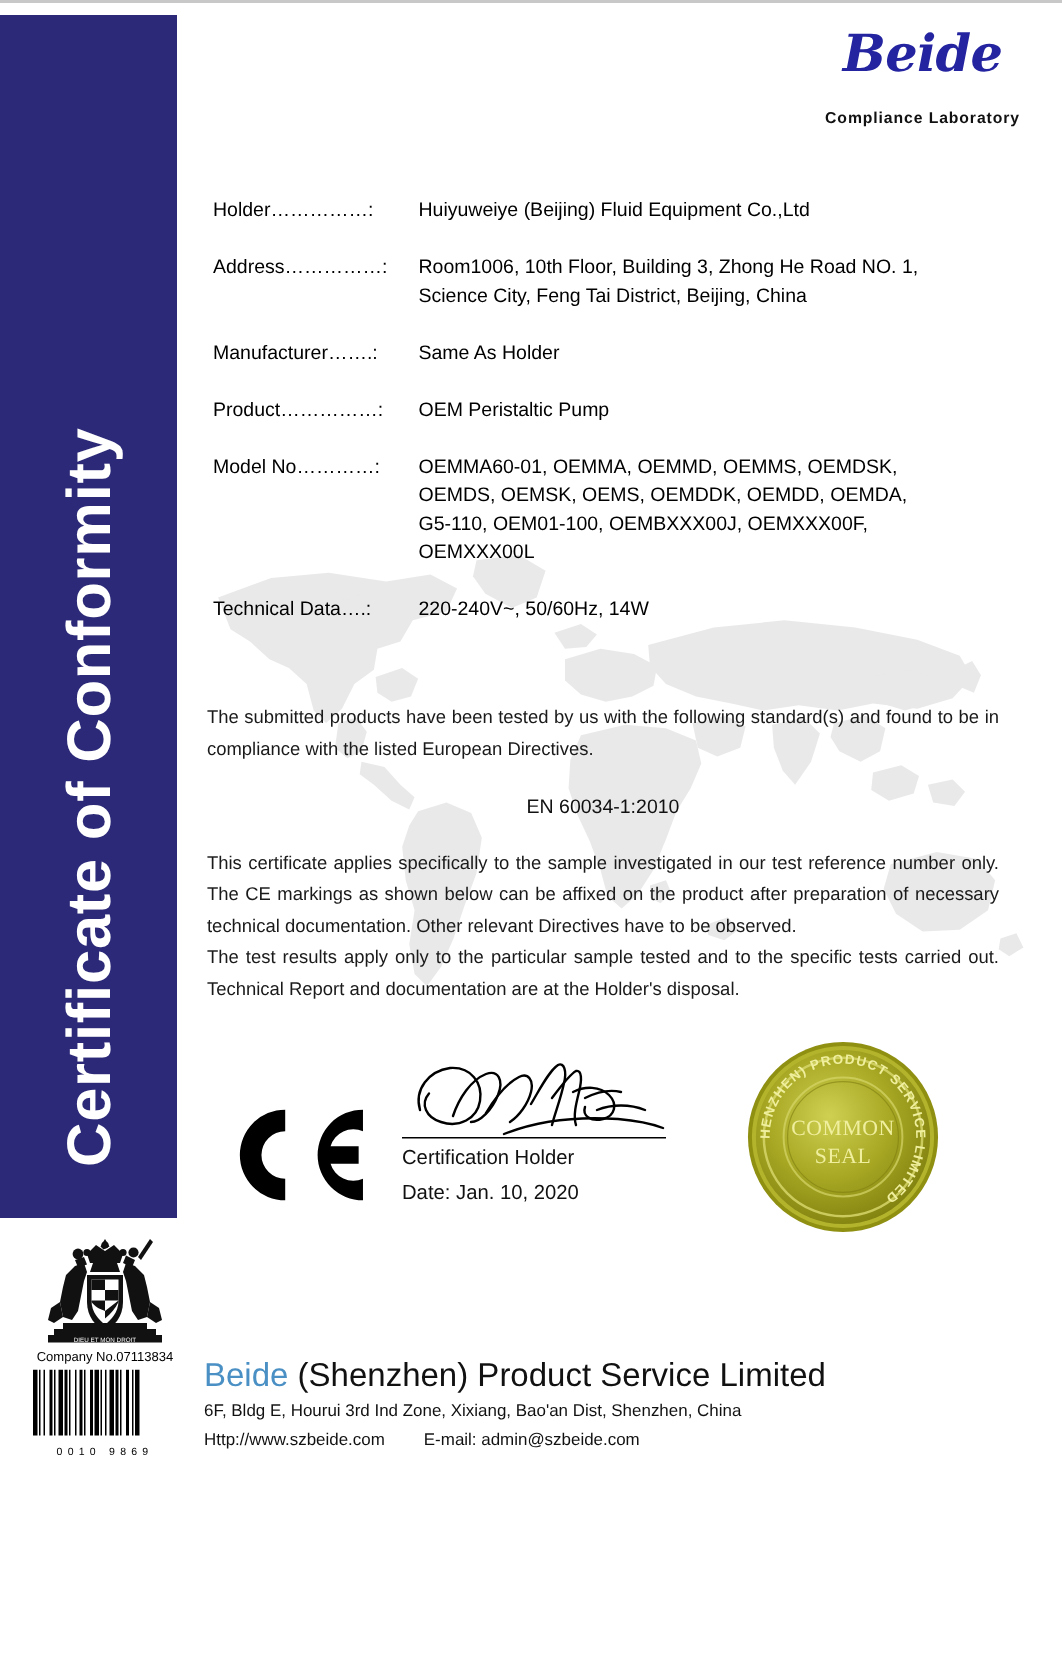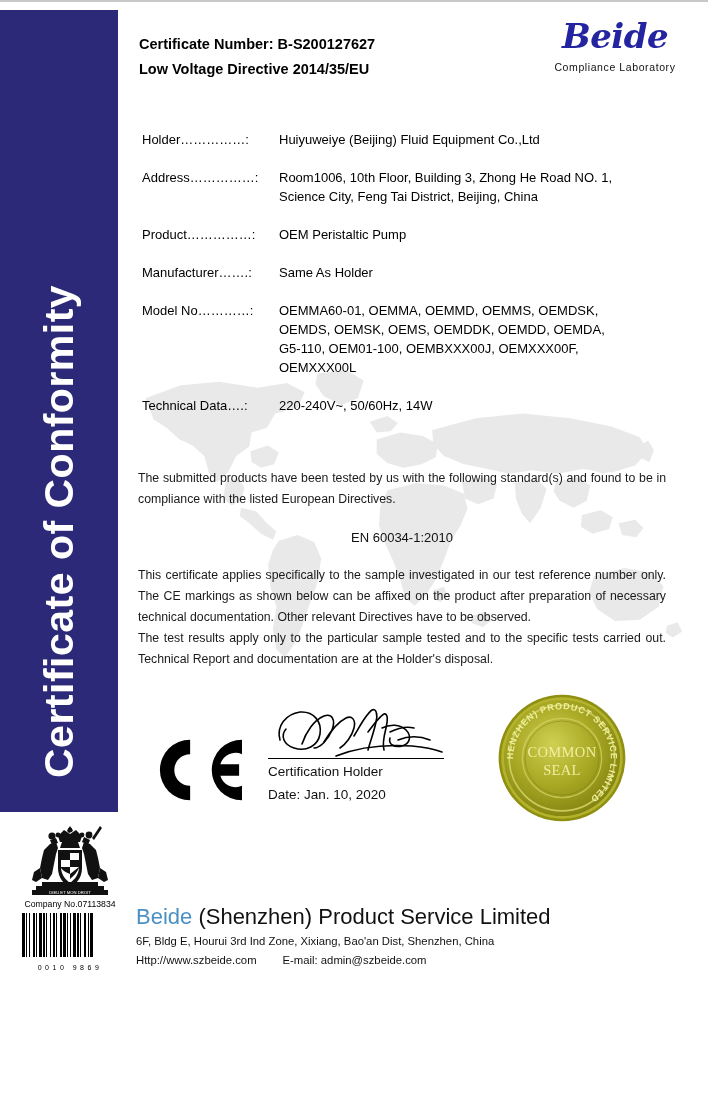--- a/index.html
+++ b/index.html
@@ -99,24 +99,24 @@
     font-family: "DejaVu Serif", serif;
     font-style: italic;
     font-weight: bold;
     font-size: 34px;
     color: #2424a0;
     line-height: 36px;
     letter-spacing: -0.5px;
   }
   #brand-sub {
     font-size: 10.5px;
-    font-weight: normal;
+    font-weight: bold;
     color: #111;
     letter-spacing: 0.6px;
-    margin-top: 7px;
+    margin-top: 19px;
   }
 
   
   #fields {
     position: absolute;
     left: 24px;
     top: 128px;
     width: 545px;
   }
   .field-row {
@@ -288,24 +288,20 @@
       <path d="M190 60 L214 54 L222 66 L204 74 Z"></path>
     </g>
   </svg>
 
   <div id="side-band">
     <div id="side-band-text">Certificate of Conformity</div>
   </div>
 
   <div id="content">
 
-    <div id="header">
-      <div class="hdr-line">Certificate Number: B-S200127627</div>
-      <div class="hdr-line">Low Voltage Directive 2014/35/EU</div>
-    </div>
 
     <div id="brand-logo">
       <div id="brand-name">Beide</div>
       <div id="brand-sub">Compliance  Laboratory</div>
     </div>
 
     <div id="fields">
         <div class="field-row">
           <div class="field-label">Holder……………:</div>
           <div class="field-value">
@@ -313,29 +309,29 @@
           </div>
         </div>
         <div class="field-row">
           <div class="field-label">Address……………:</div>
           <div class="field-value">
             <div>Room1006, 10th Floor, Building 3, Zhong He Road NO. 1,</div>
             <div>Science City, Feng Tai District, Beijing, China</div>
           </div>
         </div>
         <div class="field-row">
+          <div class="field-label">Manufacturer…….:</div>
+          <div class="field-value">
+            <div>Same As Holder</div>
+          </div>
+        </div>
+        <div class="field-row">
           <div class="field-label">Product……………:</div>
           <div class="field-value">
             <div>OEM Peristaltic Pump</div>
-          </div>
-        </div>
-        <div class="field-row">
-          <div class="field-label">Manufacturer…….:</div>
-          <div class="field-value">
-            <div>Same As Holder</div>
           </div>
         </div>
         <div class="field-row">
           <div class="field-label">Model No…………:</div>
           <div class="field-value">
             <div>OEMMA60-01, OEMMA, OEMMD, OEMMS, OEMDSK,</div>
             <div>OEMDS, OEMSK, OEMS, OEMDDK, OEMDD, OEMDA,</div>
             <div>G5-110, OEM01-100, OEMBXXX00J, OEMXXX00F,</div>
             <div>OEMXXX00L</div>
           </div>

